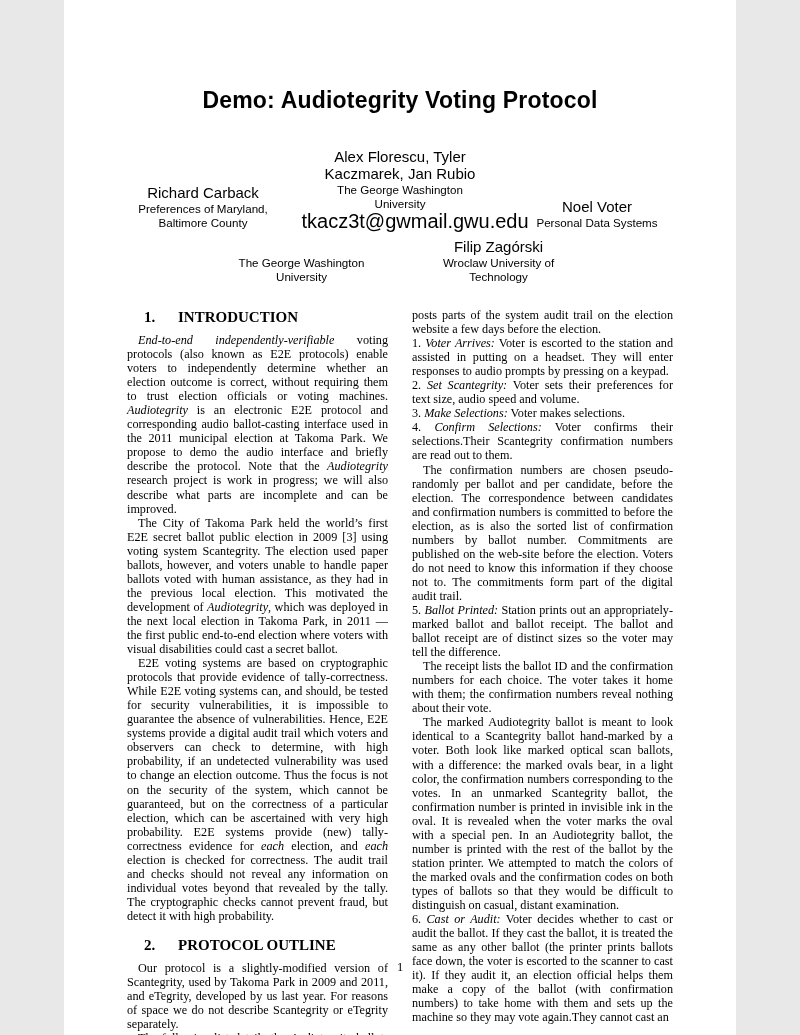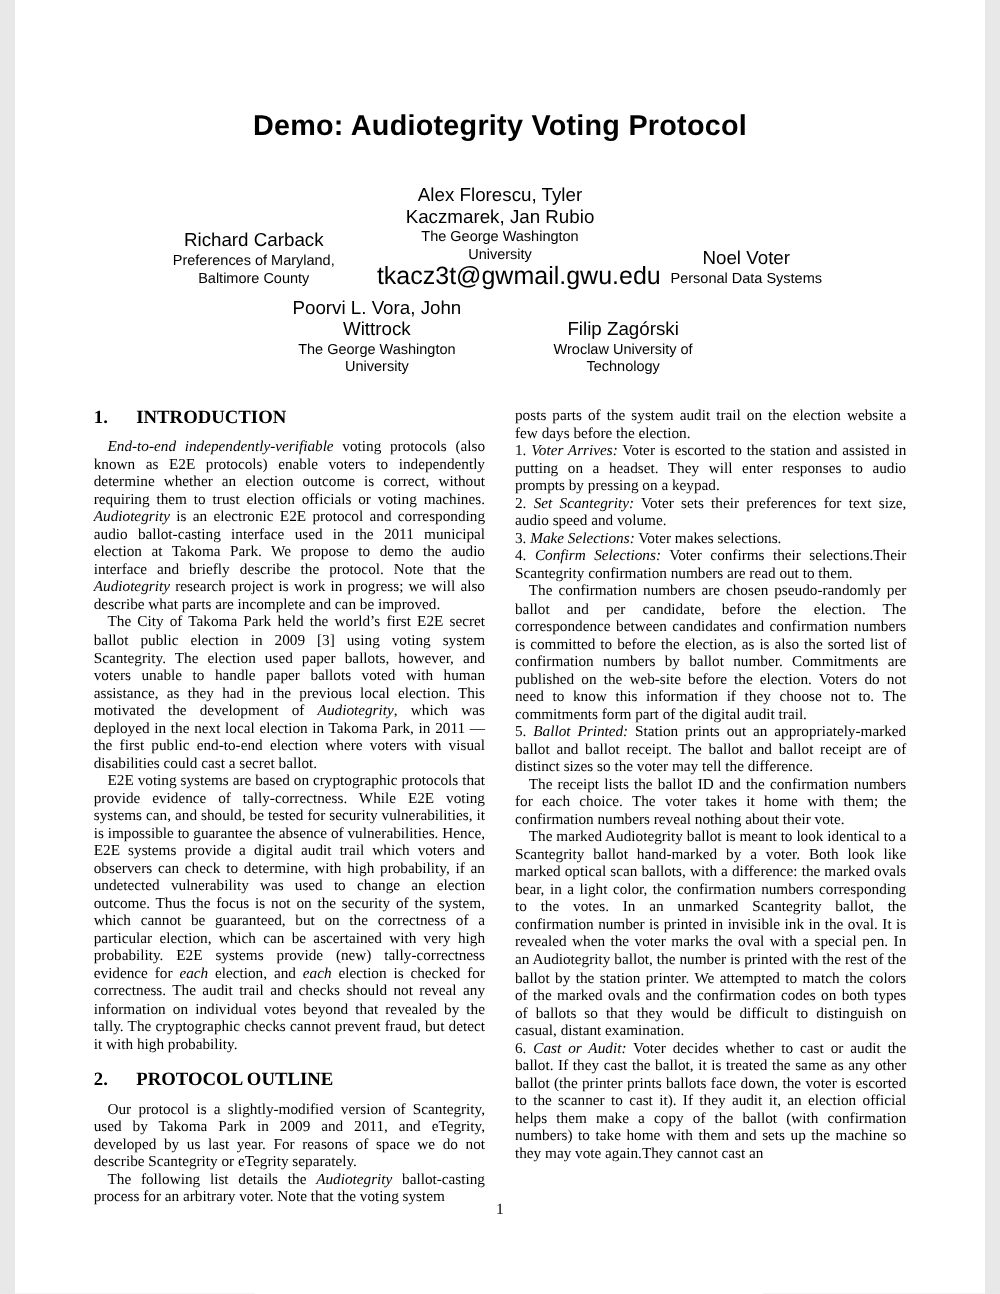--- a/index.html
+++ b/index.html
@@ -1,17 +1,17 @@
 <!DOCTYPE html>
 <html><head>
 <meta charset="utf-8">
 <style>
   html, body { margin: 0; padding: 0; background: #e8e8e8; }
   .page {
-    width: 776px; height: 1035px;
+    width: 672px; height: 1035px;
     margin: 0 auto;
     background: #ffffff;
     color: #000000;
     position: relative;
     overflow: hidden;
     font-family: "Liberation Serif", serif;
   }
   .paper-title {
     margin: 0;
     padding-top: 87px;
@@ -34,21 +34,21 @@
   .columns {
     display: flex; gap: 24px;
     padding: 0 63px;
     margin-top: 24px;
     font-size: 12.2px;
     line-height: 14.05px;
     text-align: justify;
   }
   .col { width: 326px; }
   .sec-heading {
-    margin: 0 0 6px 0;
+    margin: 0 0 6px 17px;
     font-size: 15px;
     line-height: 19px;
     font-weight: 700;
     text-align: left;
   }
   .sec-heading.later { margin-top: 13px; }
   .sec-heading .num { display: inline-block; min-width: 34px; }
   .col p { margin: 0; }
   .col p.ind { text-indent: 11px; }
   .pageno {
@@ -82,22 +82,20 @@
         <div class="email">tkacz3t@gwmail.gwu.edu</div>
       </div>
       <div class="author">
         <div class="name">Noel Voter</div>
         <div class="affil">Personal Data Systems</div>
 
       </div>
     </div>
     <div class="authors-row row2">
       <div class="author">
-        <div class="name">Poorvi L. Vora, John
-Wittrock</div>
         <div class="affil">The George Washington
 University</div>
       </div>
       <div class="author">
         <div class="name">Filip Zagórski</div>
         <div class="affil">Wroclaw University of
 Technology</div>
       </div>
     </div>
   </div>

